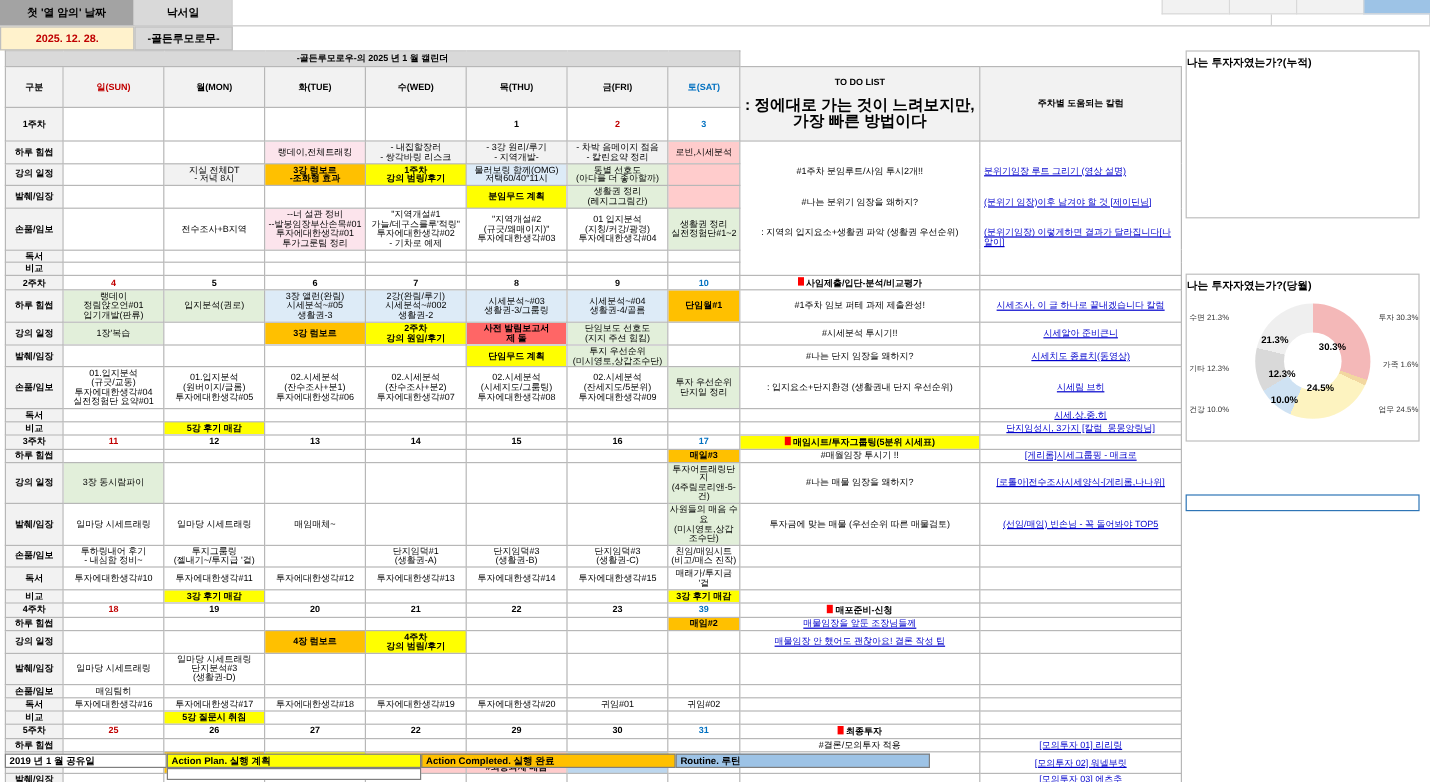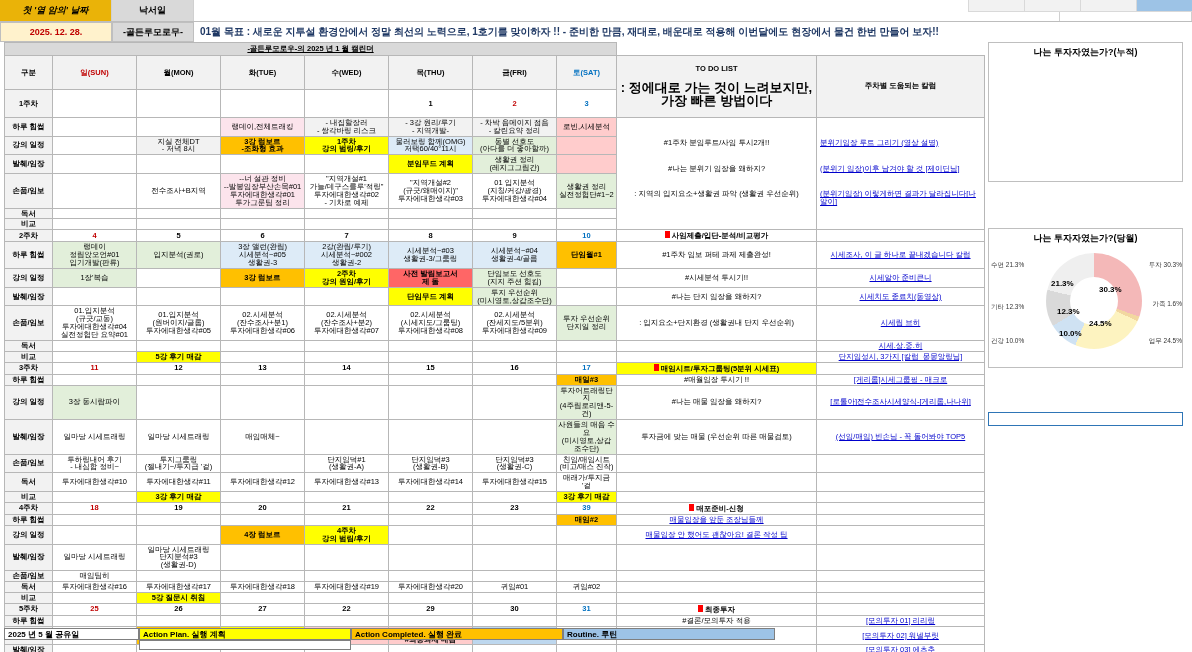--- a/index.html
+++ b/index.html
@@ -10,21 +10,21 @@
     font-family:"Liberation Sans", sans-serif;
     font-size:9px;
     color:#000;
     overflow:hidden;
     position:relative;
   }
   
   .topstrip { display:flex; height:22px; border-bottom:1px solid #bdbdbd; }
   .ts-cell { border-right:1px solid #d0d0d0; display:flex; align-items:center; justify-content:center;
              font-size:9px; font-weight:bold; }
-  .ts-a { width:112px; background:#eab308;font-style:italic; }
+  .ts-a { width:112px; background:#a3a3a3; }
   .ts-b { width:82px;  background:#d9d9d9; }
   .ts-c { width:866px; background:#ffffff; text-align:left; justify-content:flex-start; padding-left:4px; }
   .ts-d { flex:1; background:#ffffff; }
   .toprow2 { display:flex; height:20px; }
   .tr2-a { width:112px; background:#fff2cc; color:#c00000; font-weight:bold;
            display:flex; align-items:center; justify-content:center; font-size:9px;
            border:1px solid #bfbfbf; }
   .tr2-b { width:82px; background:#d9d9d9; font-weight:bold; display:flex; align-items:center;
            justify-content:center; font-size:9px; border:1px solid #bfbfbf; }
   .tr2-c { flex:1; display:flex; align-items:center; padding-left:6px; font-weight:bold;
@@ -44,21 +44,21 @@
   table.cal td, table.cal th {
     border:1px solid #b7b7b7;
     font-size:7.5px;
     line-height:1.05;
     padding:1px;
     text-align:center;
     vertical-align:middle;
     overflow:hidden;
     white-space:pre-line;
   }
-  .title-row td { background:#d9d9d9; font-weight:bold; font-size:9px; height:13px;text-decoration:underline; }
+  .title-row td { background:#d9d9d9; font-weight:bold; font-size:9px; height:13px; }
   .head-row td { background:#f2f2f2; font-weight:bold; font-size:8.5px; height:15px; }
   .sat { color:#0070c0; }
   .sun { color:#c00000; }
   .rowlabel { background:#f2f2f2; font-weight:bold; font-size:7.5px; }
   .weeklabel { background:#f2f2f2; font-weight:bold; }
   .datecell { font-weight:bold; font-size:8px; height:12px; }
   .todo-head { background:#f2f2f2; font-weight:bold; font-size:9px; }
   .todo-sub { font-size:13px; }
   .link { color:#0000cc; text-decoration:underline; text-align:left; padding-left:2px; }
   .leftal { text-align:left; padding-left:2px; }
@@ -77,21 +77,21 @@
   .bold { font-weight:bold; }
 
   
   .chartbox {
     border:1px solid #bfbfbf;
     width:195px; height:140px;
     margin-bottom:4px;
     position:relative;
     background:#fff;
   }
-  .chart-title { text-align:center; font-size:9px; font-weight:bold; padding-top:3px; }
+  .chart-title { font-size:9px; font-weight:bold; padding-top:3px; }
   .donutwrap { position:relative; width:195px; height:118px; }
   .donut { position:absolute; left:57px; top:8px; width:96px; height:96px; border-radius:50%; }
   .dhole { position:absolute; left:81px; top:32px; width:48px; height:48px; background:#fff; border-radius:50%; }
   .vlab { position:absolute; font-size:8px; font-weight:bold; }
   .legend-l { position:absolute; left:2px; font-size:6.5px; color:#333; }
   .legend-r { position:absolute; right:2px; font-size:6.5px; color:#333; text-align:right; }
   .inputbox { border:1px solid #2e75b6; background:#fff; width:195px; height:14px; margin-top:44px; }
 
   
   .bottom { position:absolute; left:4px; top:628px; display:flex; height:12px; font-size:8px; font-weight:bold; }
@@ -116,21 +116,20 @@
 <div class="topmini">
   <div></div>
   <div></div>
   <div></div>
   <div class="sel"></div>
 </div>
 
 <div class="toprow2">
   <div class="tr2-a">2025. 12. 28.</div>
   <div class="tr2-b">-골든루모로무-</div>
-  <div class="tr2-c">01월 목표 : 새로운 지투설 환경안에서 정말 최선의 노력으로, 1호기를 맞이하자 !! - 준비한 만큼, 재대로, 배운대로 적용해 이번달에도 현장에서 물건 한번 만들어 보자!!</div>
 </div>
 
 <div class="wrap">
   <div class="calwrap">
     <table class="cal">
       <colgroup>
         <col style="width:48px">
           <col style="width:84px">
           <col style="width:84px">
           <col style="width:84px">
@@ -666,18 +665,18 @@
         <div class="vlab" style="left:70px;top:84px">10.0%</div>
         <div class="vlab" style="left:68px;top:62px">12.3%</div>
       </div>
     </div>
 
     <div class="inputbox"></div>
   </div>
 </div>
 
 <div class="bottom">
-  <div class="b1">2025 년 5 월 공유일</div>
+  <div class="b1">2019 년 1 월 공유일</div>
   <div class="b2">Action Plan. 실행 계획</div>
   <div class="b3">Action Completed. 실행 완료</div>
   <div class="b4">Routine. 루틴</div>
 </div>
 <div class="bottom2"></div>
 
 </body></html>

